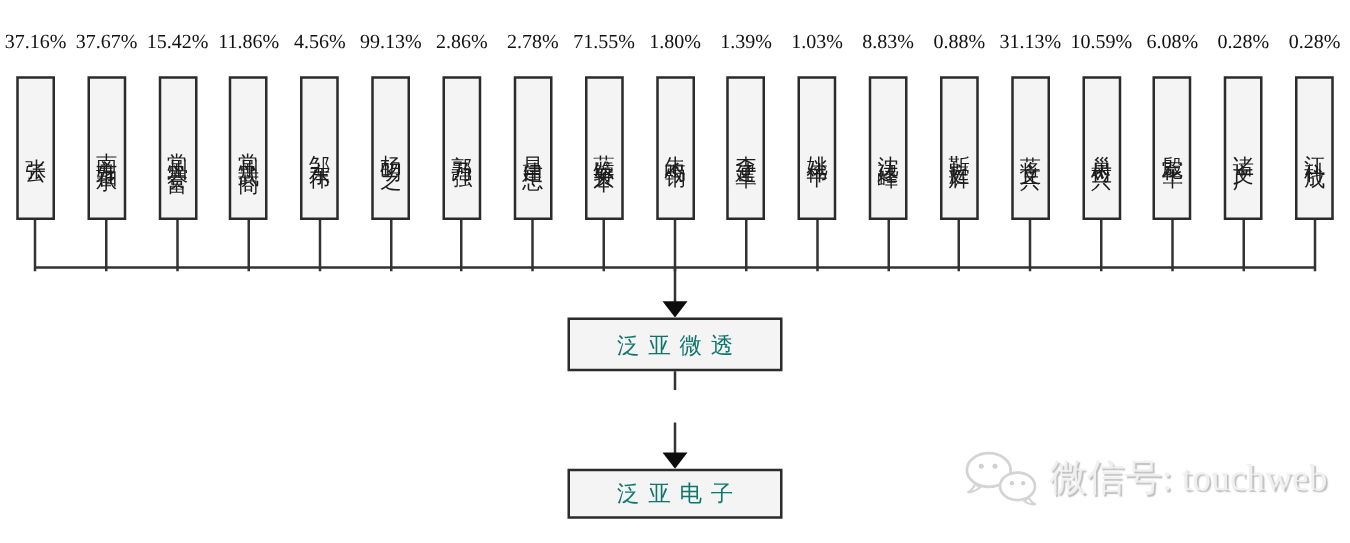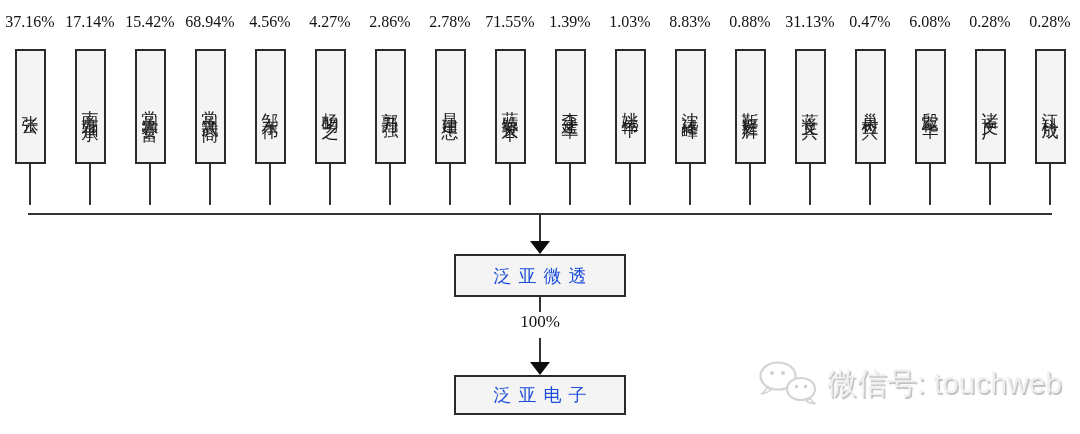--- a/index.html
+++ b/index.html
@@ -12,21 +12,21 @@
     overflow:hidden;
   }
   
   .row{
     position:absolute;left:0;top:0;width:100%;
     display:flex;
   }
   .col{
     flex:1 1 0;
     display:flex;flex-direction:column;align-items:center;
-    padding-top:12px;
+    padding-top:24px;
   }
   .pct{
     font-size:16px;line-height:20px;height:20px;
     color:var(--text,#111111);
     white-space:nowrap;
   }
   .sbox{
     margin-top:17px;
     width:31px;height:115px;
     box-sizing:border-box;
@@ -64,36 +64,36 @@
     border-top:13px solid #0d0d0d;
   }
   .arrowhead.a1{top:241px;}
   .arrowhead.a2{top:362px;}
   .cbox{
     position:absolute;left:454px;width:172px;
     box-sizing:border-box;
     border:2px solid var(--box-border,#2b2b2b);
     background:var(--box-fill,#f4f4f4);
     display:flex;align-items:center;justify-content:center;
-    font-size:18px;color:#1d4ed8;
+    font-size:18px;color:#0f766e;
     letter-spacing:7px;text-indent:7px;
   }
   .cbox.mid{top:254px;height:43px;}
   .cbox.bottom{top:375px;height:40px;}
   .pct100{
     position:absolute;left:454px;top:312px;width:172px;
     text-align:center;font-size:17px;color:var(--text,#111111);
   }
   
   .watermark{
     position:absolute;right:18px;top:360px;
     display:flex;align-items:center;gap:8px;
   }
   .wm-text{
-    font-family:Liberation Sans, sans-serif;
+    font-family:Liberation Serif, serif;
     font-size:30px;line-height:1;
     color:var(--watermark-text,#f0f0f0);
     text-shadow:1.5px 1.5px 1px #bdbdbd, -0.5px -0.5px 0 #ffffff;
     white-space:nowrap;
   }
   .wm-icon svg{display:block;}
 </style>
 </head>
 <body>
 
@@ -102,53 +102,53 @@
   <div class="row">
     <div class="col">
       <div class="pct">37.16%</div>
       <div class="sbox">
         <span class="vname">张云</span>
       </div>
       <div class="stem"></div>
     </div>
 
     <div class="col">
-      <div class="pct">17.14%</div>
+      <div class="pct">37.67%</div>
       <div class="sbox">
         <span class="vname">南方轴承</span>
       </div>
       <div class="stem"></div>
     </div>
 
     <div class="col">
       <div class="pct">15.42%</div>
       <div class="sbox">
         <span class="vname">常州赛富</span>
       </div>
       <div class="stem"></div>
     </div>
 
     <div class="col">
-      <div class="pct">68.94%</div>
+      <div class="pct">11.86%</div>
       <div class="sbox">
         <span class="vname">常州武商</span>
       </div>
       <div class="stem"></div>
     </div>
 
     <div class="col">
       <div class="pct">4.56%</div>
       <div class="sbox">
         <span class="vname">邹东伟</span>
       </div>
       <div class="stem"></div>
     </div>
 
     <div class="col">
-      <div class="pct">4.27%</div>
+      <div class="pct">99.13%</div>
       <div class="sbox">
         <span class="vname">杨明之</span>
       </div>
       <div class="stem"></div>
     </div>
 
     <div class="col">
       <div class="pct">2.86%</div>
       <div class="sbox">
         <span class="vname">郭乃强</span>
@@ -165,20 +165,27 @@
     </div>
 
     <div class="col">
       <div class="pct">71.55%</div>
       <div class="sbox">
         <span class="vname">蓝鲸资本</span>
       </div>
       <div class="stem"></div>
     </div>
 
+    <div class="col">
+      <div class="pct">1.80%</div>
+      <div class="sbox">
+        <span class="vname">朱鸣钢</span>
+      </div>
+      <div class="stem"></div>
+    </div>
 
     <div class="col">
       <div class="pct">1.39%</div>
       <div class="sbox">
         <span class="vname">李建革</span>
       </div>
       <div class="stem"></div>
     </div>
 
     <div class="col">
@@ -207,21 +214,21 @@
 
     <div class="col">
       <div class="pct">31.13%</div>
       <div class="sbox">
         <span class="vname">蒋文兵</span>
       </div>
       <div class="stem"></div>
     </div>
 
     <div class="col">
-      <div class="pct">0.47%</div>
+      <div class="pct">10.59%</div>
       <div class="sbox">
         <span class="vname">巢树兴</span>
       </div>
       <div class="stem"></div>
     </div>
 
     <div class="col">
       <div class="pct">6.08%</div>
       <div class="sbox">
         <span class="vname">殷军华</span>
@@ -247,21 +254,20 @@
   </div>
 
   <div class="bus"></div>
 
   <div class="vline d1"></div>
   <div class="arrowhead a1"></div>
 
   <div class="cbox mid">泛亚微透</div>
 
   <div class="vline d2"></div>
-  <div class="pct100">100%</div>
   <div class="vline d3"></div>
   <div class="arrowhead a2"></div>
 
   <div class="cbox bottom">泛亚电子</div>
 
   <div class="watermark">
     <span class="wm-icon">
       <svg width="62" height="46" viewBox="0 0 62 46">
         <g fill="#ffffff" stroke="#d4d4d4" stroke-width="2.2">
           <ellipse cx="21" cy="16" rx="17.5" ry="13.5"></ellipse>

